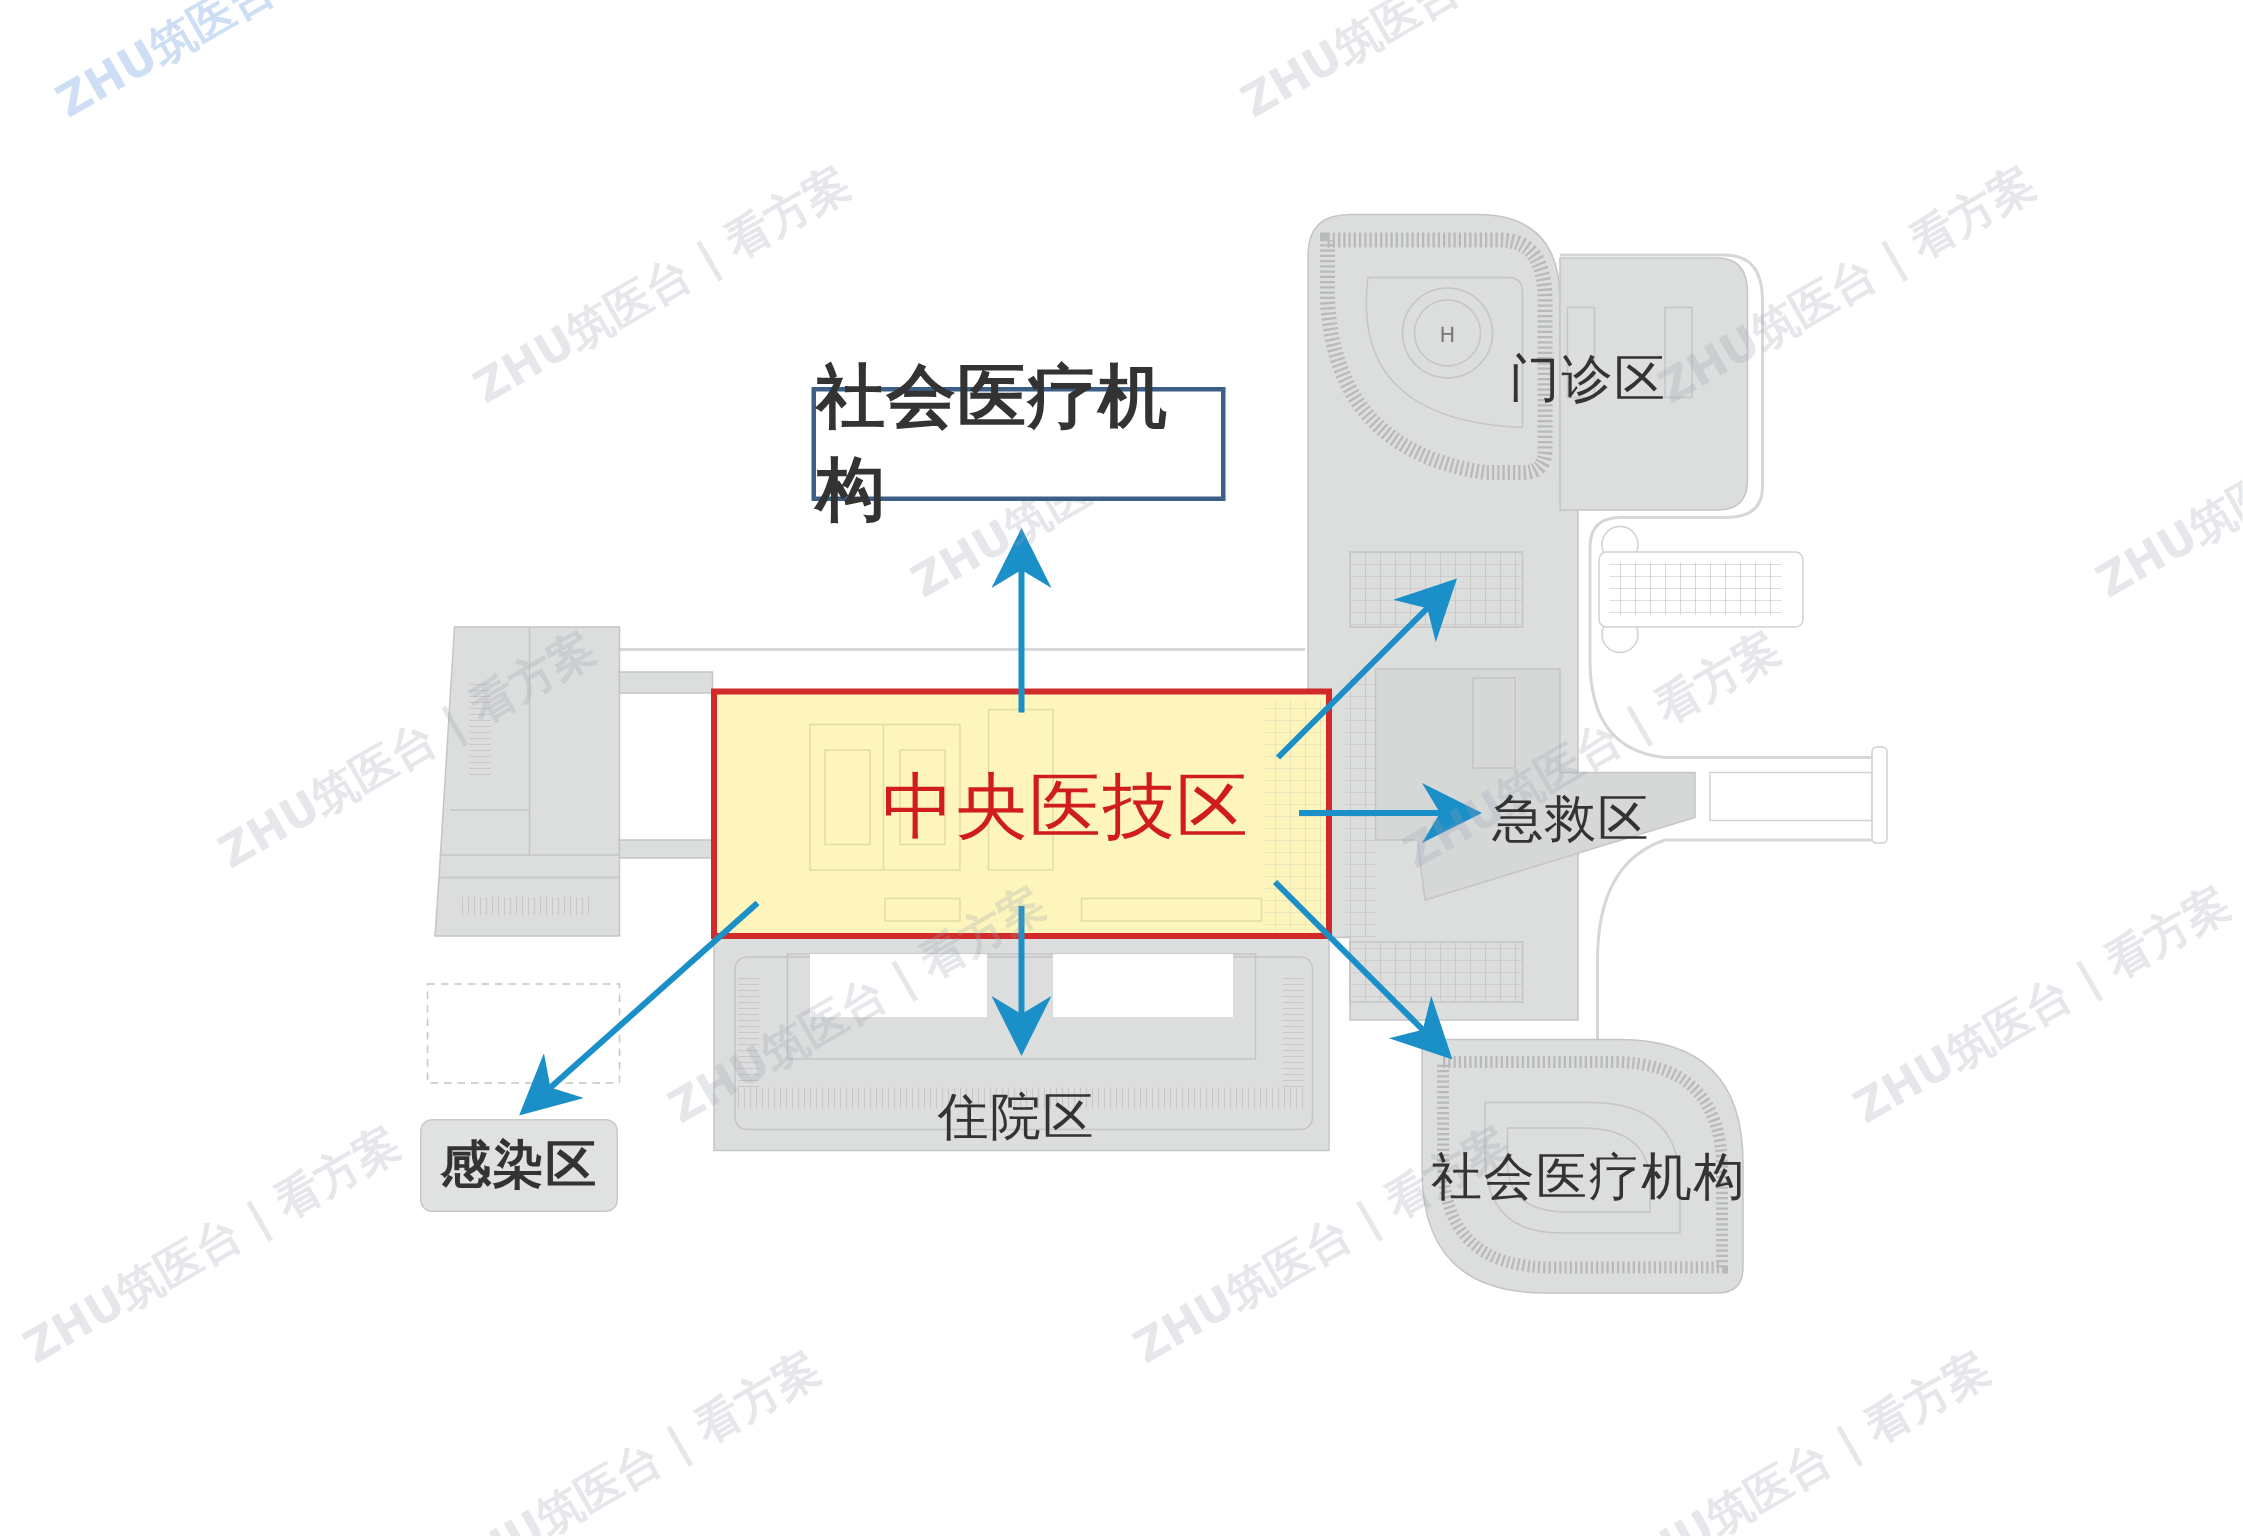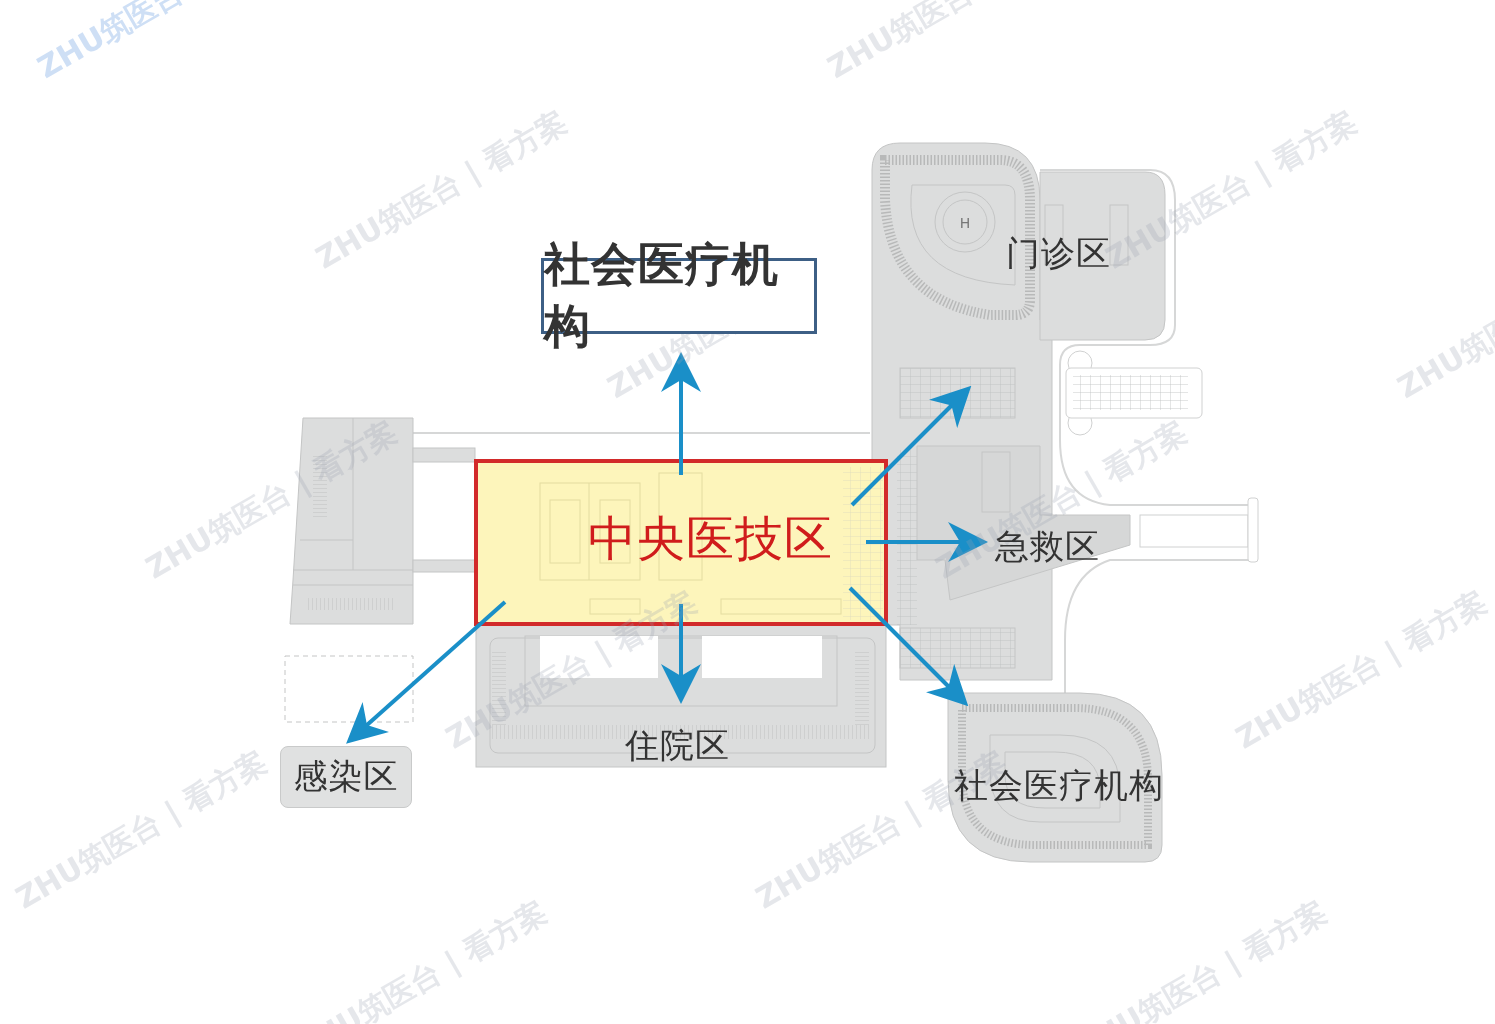--- a/index.html
+++ b/index.html
@@ -7,21 +7,21 @@
            font-family: "DejaVu Sans", "Liberation Sans", sans-serif; }
     #canvas { position: absolute; left: 0; top: 0; width: 1495px; height: 1024px; }
     .label { position: absolute; font-weight: normal; color: #333333; font-size: 34px;
              letter-spacing: 1px; white-space: nowrap; line-height: 1; }
     .label.center { color: #d01c1c; font-size: 48px; }
     .boxed { position: absolute; border: 3px solid #3d5f85; background: #ffffff;
              display: flex; align-items: center; justify-content: center; box-sizing: border-box; }
     .boxed span { font-weight: bold; color: #333333; font-size: 46px; letter-spacing: 1px; }
     .pill { position: absolute; background: #e0e1e1; border: 1px solid #c9caca; border-radius: 8px;
             display: flex; align-items: center; justify-content: center; box-sizing: border-box; }
-    .pill span { font-weight: normal; color: #333333; font-size: 34px; letter-spacing: 1px; text-align: right; }
+    .pill span { font-weight: bold; color: #333333; font-size: 34px; letter-spacing: 1px; text-align: right; }
     .wm { position: absolute; color: rgba(150,160,175,0.25); font-size: 30px; font-weight: bold;
           transform: rotate(-30deg); white-space: nowrap; pointer-events: none; }
     .wm .u { color: rgba(80,140,220,0.28); }
   </style>
 </head>
 <body>
 
 <div id="canvas">
   <svg width="1495" height="1024" viewBox="0 0 1495 1024" xmlns="http://www.w3.org/2000/svg">
     <defs>

